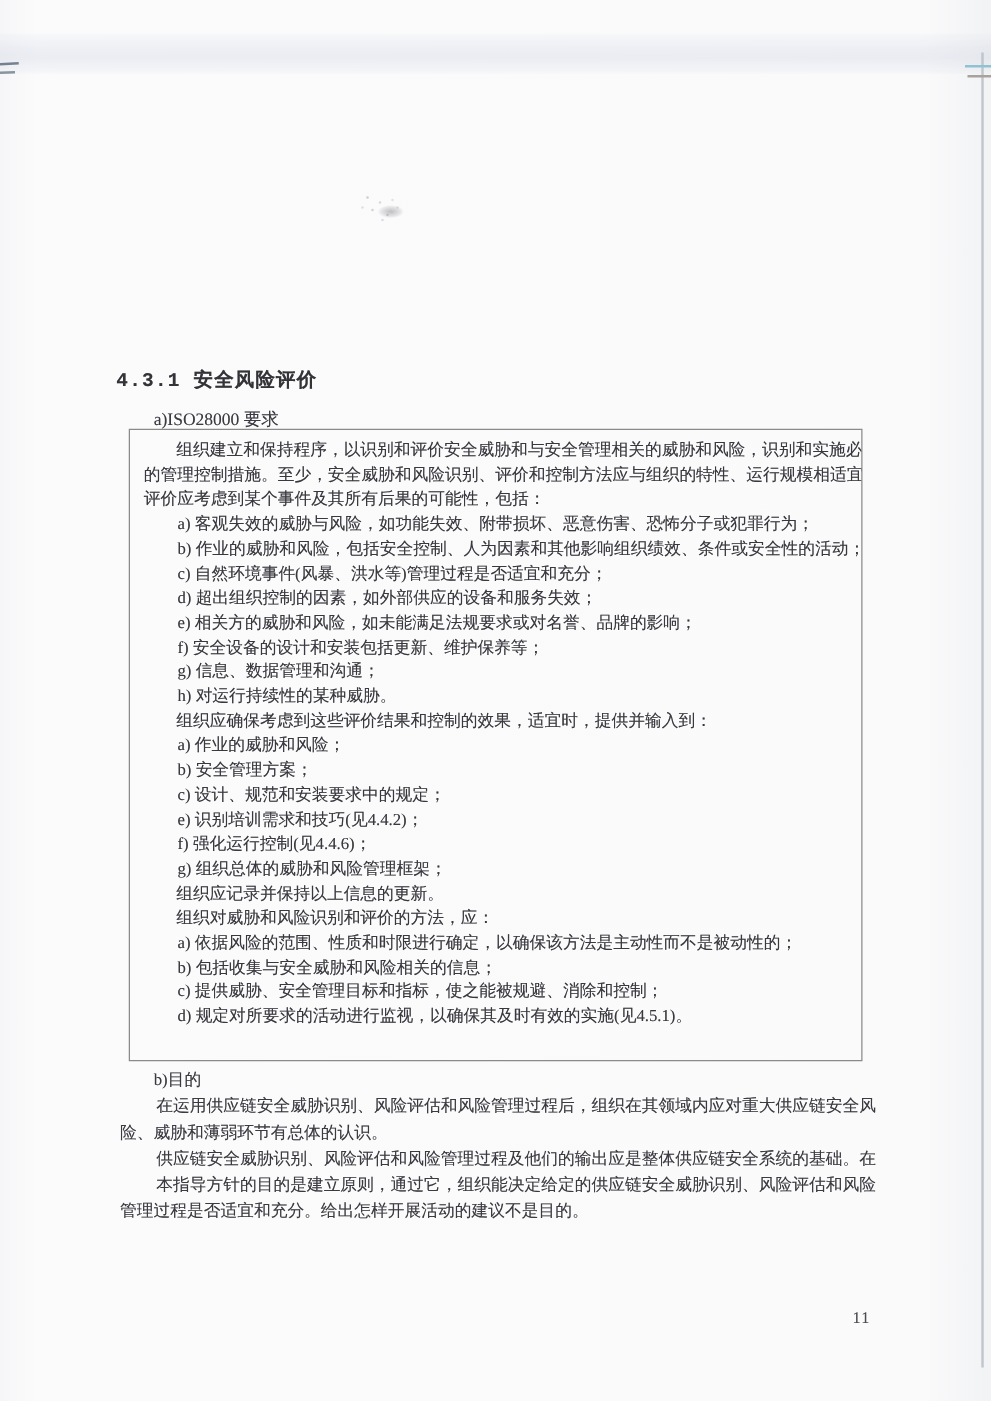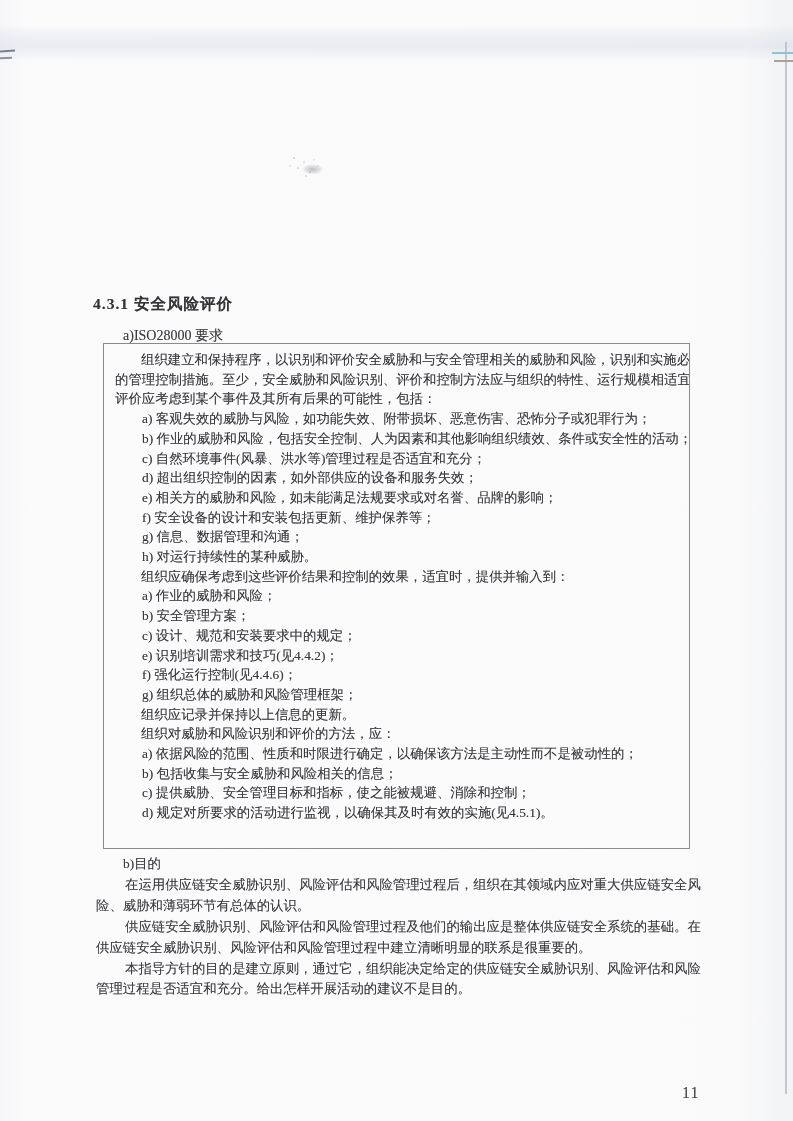--- a/index.html
+++ b/index.html
@@ -39,21 +39,21 @@
     content:"";position:absolute;left:2px;top:2px;width:2px;height:2px;border-radius:50%;
     background:rgba(120,120,128,0.35);
     box-shadow:4px 10px 0 rgba(120,120,128,0.30), 10px 4px 0 rgba(130,130,138,0.28),
       16px 14px 0 rgba(120,120,128,0.30), -4px 8px 0 rgba(140,140,148,0.25),
       24px 8px 0 rgba(140,140,148,0.22), 12px 18px 0 rgba(130,130,138,0.25),
       20px 2px 0 rgba(140,140,148,0.22);
   }
   
   .heading{
     position:absolute;left:93px;top:294px;
-    font-family:Liberation Serif, serif;
+    font-family:Liberation Mono, monospace;
     font-size:15.5px;font-weight:700;letter-spacing:1px;
     color:#333338;white-space:nowrap;
     text-shadow:0 0 0.5px rgba(51,51,56,0.45);
   }
   .subheading{
     position:absolute;left:123px;top:327px;
     font-size:14px;color:#3a3a40;white-space:nowrap;
     text-shadow:0 0 0.4px rgba(58,58,64,0.4);
   }
   .quote-box{
@@ -73,22 +73,22 @@
   .body-text{
     position:absolute;left:96px;top:854px;width:612px;
     font-size:13.4px;line-height:20.9px;color:#3a3a40;
     text-shadow:0 0 0.4px rgba(58,58,64,0.4);
   }
   .body-text .line{white-space:nowrap;}
   .body-text .line.sub{padding-left:27px;}
   .body-text .line.indent{padding-left:29px;}
   .body-text .line.flush{padding-left:0;}
   .page-number{
-    position:absolute;left:682px;top:1084px;
-    font-size:16px;color:#4b4b52;letter-spacing:1px;
+    position:absolute;left:682px;top:1046px;
+    font-size:13px;color:#4b4b52;letter-spacing:1px;
     text-shadow:0 0 0.4px rgba(75,75,82,0.4);
   }
 </style>
 </head>
 <body>
 
 <div class="page">
 
   <div class="top-band"></div>
   <div class="left-mark">
@@ -129,20 +129,19 @@
       <div class="line item">b) 包括收集与安全威胁和风险相关的信息；</div>
       <div class="line item">c) 提供威胁、安全管理目标和指标，使之能被规避、消除和控制；</div>
       <div class="line item">d) 规定对所要求的活动进行监视，以确保其及时有效的实施(见4.5.1)。</div>
     </div>
 
   <div class="body-text">
       <div class="line sub">b)目的</div>
       <div class="line indent">在运用供应链安全威胁识别、风险评估和风险管理过程后，组织在其领域内应对重大供应链安全风</div>
       <div class="line flush">险、威胁和薄弱环节有总体的认识。</div>
       <div class="line indent">供应链安全威胁识别、风险评估和风险管理过程及他们的输出应是整体供应链安全系统的基础。在</div>
-      <div class="line flush">供应链安全威胁识别、风险评估和风险管理过程中建立清晰明显的联系是很重要的。</div>
       <div class="line indent">本指导方针的目的是建立原则，通过它，组织能决定给定的供应链安全威胁识别、风险评估和风险</div>
       <div class="line flush">管理过程是否适宜和充分。给出怎样开展活动的建议不是目的。</div>
     </div>
 
   <div class="page-number">11</div>
 
 </div>
 
 </body></html>

